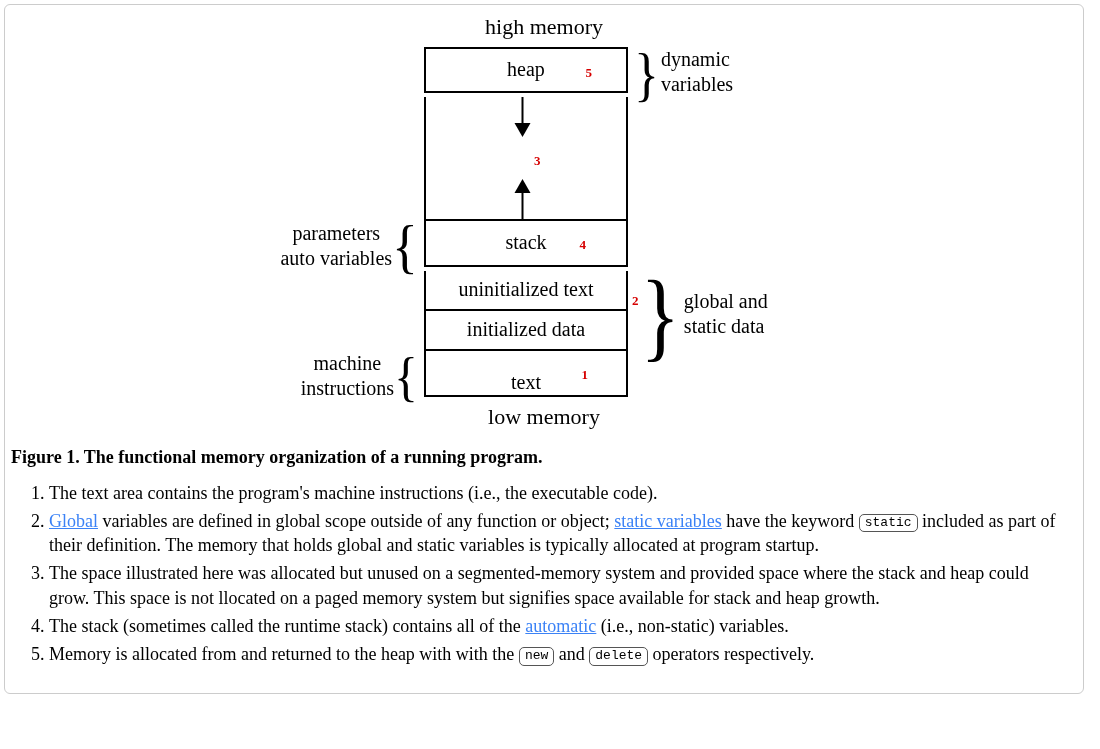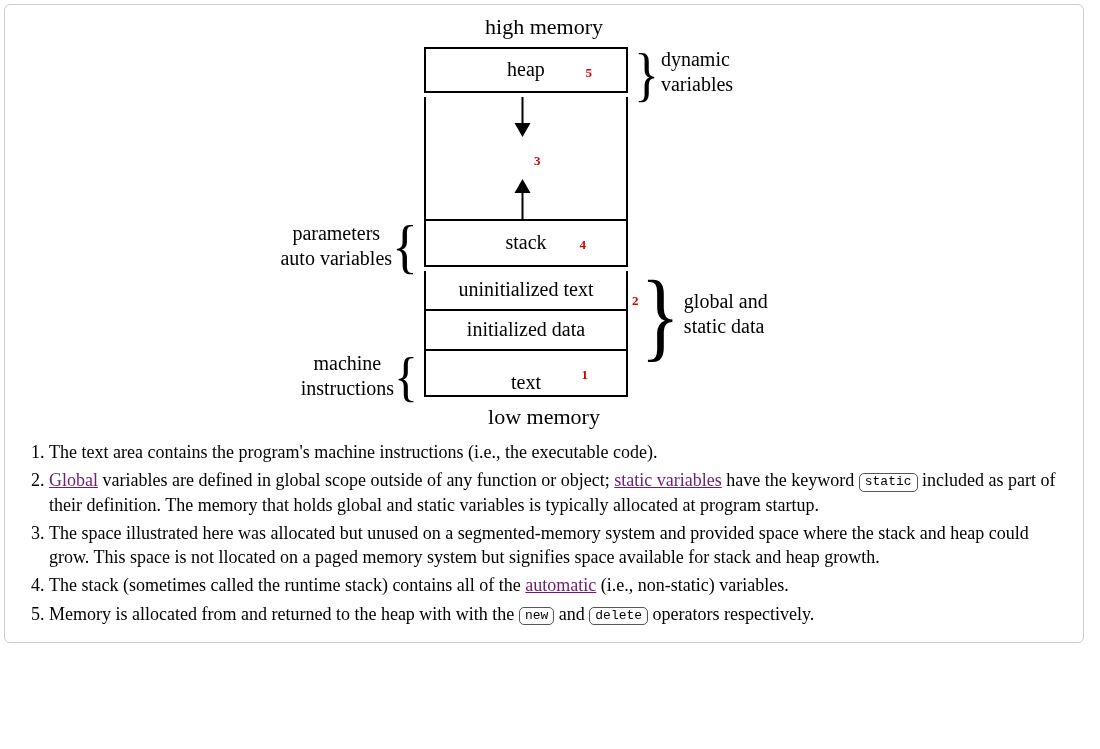--- a/index.html
+++ b/index.html
@@ -7,21 +7,21 @@
     font-size: 19px;
     color: #000;
     margin: 0;
     padding: 4px;
     background: #fff;
     line-height: 1.25;
   }
   .frame {
     border: 1px solid #ccc;
     border-radius: 6px;
-    padding: 8px 6px 12px 6px;
+    padding: 8px 6px 22px 6px;
     width: 1080px;
     box-sizing: border-box;
   }
   .fig-wrap {
     width: 100%;
   }
   .fig-title-top, .fig-title-bot {
     text-align: center;
     font-size: 22px;
   }
@@ -78,21 +78,21 @@
   ol.notes {
     margin: 0 8px 0 28px;
     padding: 0 6px 0 10px;
     font-size: 18px;
   }
   ol.notes li {
     margin: 4px 0;
     line-height: 1.35;
   }
   a.tlink {
-    color: #701a75;
+    color: #3b82f6;
     text-decoration: underline;
   }
   .kbd {
     display: inline-block;
     border: 1px solid #555;
     border-radius: 5px;
     padding: 0 5px;
     font-family: "Courier New", monospace;
     font-size: 13px;
     line-height: 1.25;
@@ -210,20 +210,21 @@
           <span>text</span>
           <span class="num" style="right:38px; top:16px;">1</span>
         </div>
         <div class="side-right"></div>
       </div>
     </div>
 
     <div class="fig-title-bot">low memory</div>
   </div>
 
+  <div class="caption">Figure 1. The functional memory organization of a running program.</div>
 
   <ol class="notes">
     <li><span>The text area contains the program's machine instructions (i.e., the executable code).</span></li>
     <li>
       <a href="#" class="tlink">Global</a><span> variables are defined in global scope outside of any function or object; </span><a href="#" class="tlink">static variables</a><span> have the keyword </span><span class="kbd">static</span><span> included as part of their definition. The memory that holds global and static variables is typically allocated at program startup.</span>
     </li>
     <li><span>The space illustrated here was allocated but unused on a segmented-memory system and provided space where the stack and heap could grow. This space is not llocated on a paged memory system but signifies space available for stack and heap growth.</span></li>
     <li>
       <span>The stack (sometimes called the runtime stack) contains all of the </span><a href="#" class="tlink">automatic</a><span> (i.e., non-static) variables.</span>
     </li>

